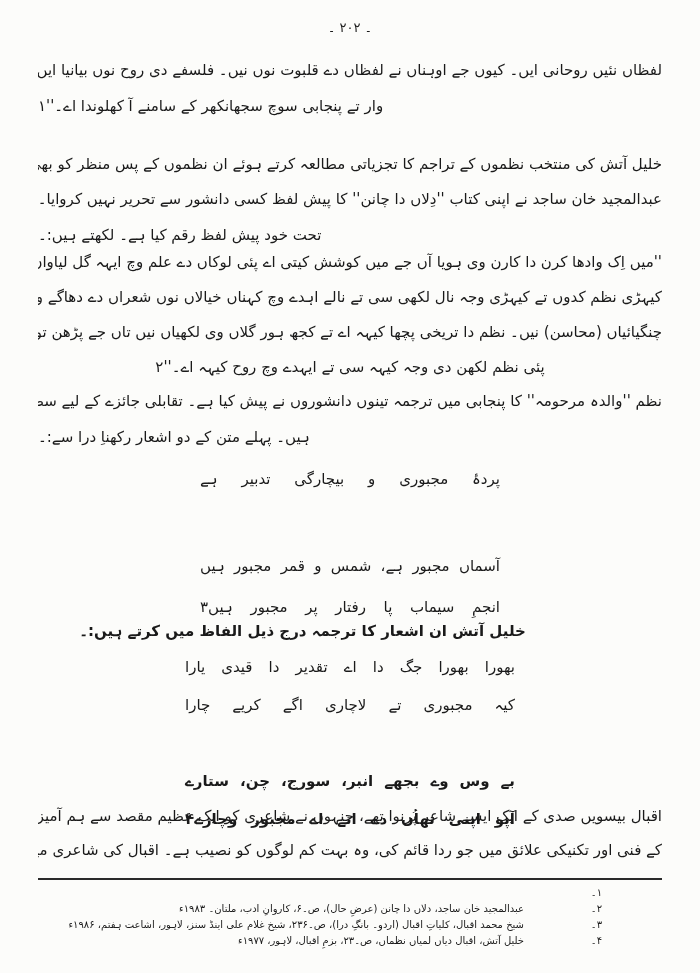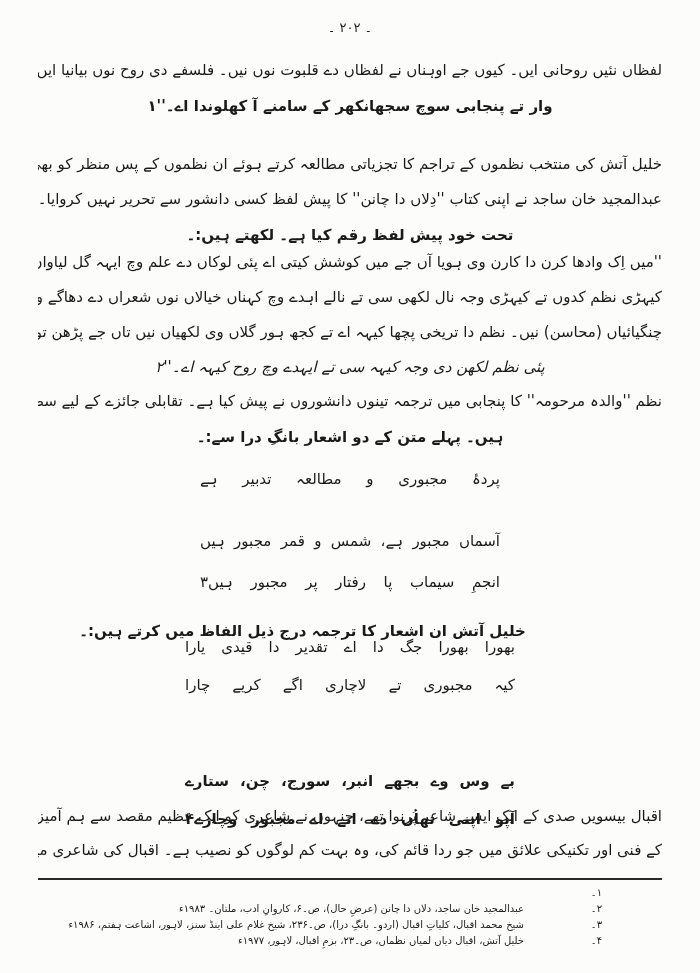--- a/index.html
+++ b/index.html
@@ -10,36 +10,36 @@
     margin:0 auto;
     background:#fcfcfa;
     color:#1a1a1a;
     direction:rtl;
     overflow:hidden;
   }
   .content{position:absolute;right:38px;left:38px;top:0;}
   .block{position:absolute;right:0;left:0;}
   .line{white-space:nowrap;overflow:hidden;}
   .just{text-align:justify;text-align-last:justify;}
-  .start{text-align:center;font-weight:bold;}
-  .center{text-align:center;font-style:italic;}
+  .start{text-align:left;}
+  .center{text-align:center;}
   .pageno{top:20px;text-align:center;font-size:13px;letter-spacing:2px;}
   .para{font-size:15px;line-height:36px;}
   .p1{top:52px;}
   .p2{top:146px;}
   .p3{top:181px;}
   .quote1{top:245px;line-height:35px;}
   .p4{top:383px;}
   .verse{line-height:41px;font-size:15px;}
   .verse .vline{width:300px;margin:0 auto;text-align:justify;text-align-last:justify;white-space:nowrap;}
   .verse.punjabi .vline{width:330px;line-height:38px;}
   .uverse1{top:459px;}
-  .uverse2{top:521px;}
+  .uverse2{top:546px;}
   .heading{top:622px;font-size:15px;padding-left:0;padding-right:95px;text-align:center;font-weight:bold;}
-  .pverse1{top:628px;}
+  .pverse1{top:648px;}
   .pverse2{top:762px;font-weight:bold;}
   .p5{top:799px;line-height:34px;}
   .footnotes{top:878px;border-top:2px solid #2a2a2a;padding-top:5px;}
   .fn-row{display:flex;align-items:flex-start;padding-right:60px;font-size:10px;line-height:16px;}
   .fn-num{width:16px;flex:0 0 auto;text-align:right;}
   .fn-text{margin-right:62px;white-space:nowrap;overflow:visible;}
 </style>
 </head>
 <body>
 
@@ -64,25 +64,25 @@
 
     <div class="block para quote1">
       <div class="line just">''میں اِک وادھا کرن دا کارن وی ہویا آں جے میں کوشش کیتی اے پئی لوکاں دے علم وچ ایہہ گل لیاواں پئی علامہ اقبال نیں</div>
       <div class="line just">کیہڑی نظم کدوں تے کیہڑی وجہ نال لکھی سی تے نالے اہدے وچ کہناں خیالاں نوں شعراں دے دھاگے وچ پرویا گیا سی، نظم دیاں کیہہ</div>
       <div class="line just">چنگیائیاں (محاسن) نیں۔ نظم دا تریخی پچھا کیہہ اے تے کجھ ہور گلاں وی لکھیاں نیں تاں جے پڑھن توں پہلاں قاری نوں پتہ لگ جاوے</div>
       <div class="line center">پئی نظم لکھن دی وجہ کیہہ سی تے ایہدے وچ روح کیہہ اے۔''۲</div>
     </div>
 
     <div class="block para p4">
       <div class="line just">نظم ''والدہ مرحومہ'' کا پنجابی میں ترجمہ تینوں دانشوروں نے پیش کیا ہے۔ تقابلی جائزے کے لیے سطورِ ذیل میں یہ تراجم دیکھتے</div>
-      <div class="line start">ہیں۔ پہلے متن کے دو اشعار بانگِ درا سے:۔</div>
+      <div class="line start">ہیں۔ پہلے متن کے دو اشعار رکھناِ درا سے:۔</div>
     </div>
 
     <div class="block verse uverse1">
-      <div class="vline">پردۂ مجبوری و مطالعہ تدبیر ہے</div>
+      <div class="vline">پردۂ مجبوری و بیچارگی تدبیر ہے</div>
     </div>
 
     <div class="block verse uverse2">
       <div class="vline">آسماں مجبور ہے، شمس و قمر مجبور ہیں</div>
       <div class="vline">انجمِ سیماب پا رفتار پر مجبور ہیں۳</div>
     </div>
 
     <div class="block heading">خلیل آتش ان اشعار کا ترجمہ درج ذیل الفاظ میں کرتے ہیں:۔</div>
 
     <div class="block verse punjabi pverse1">

